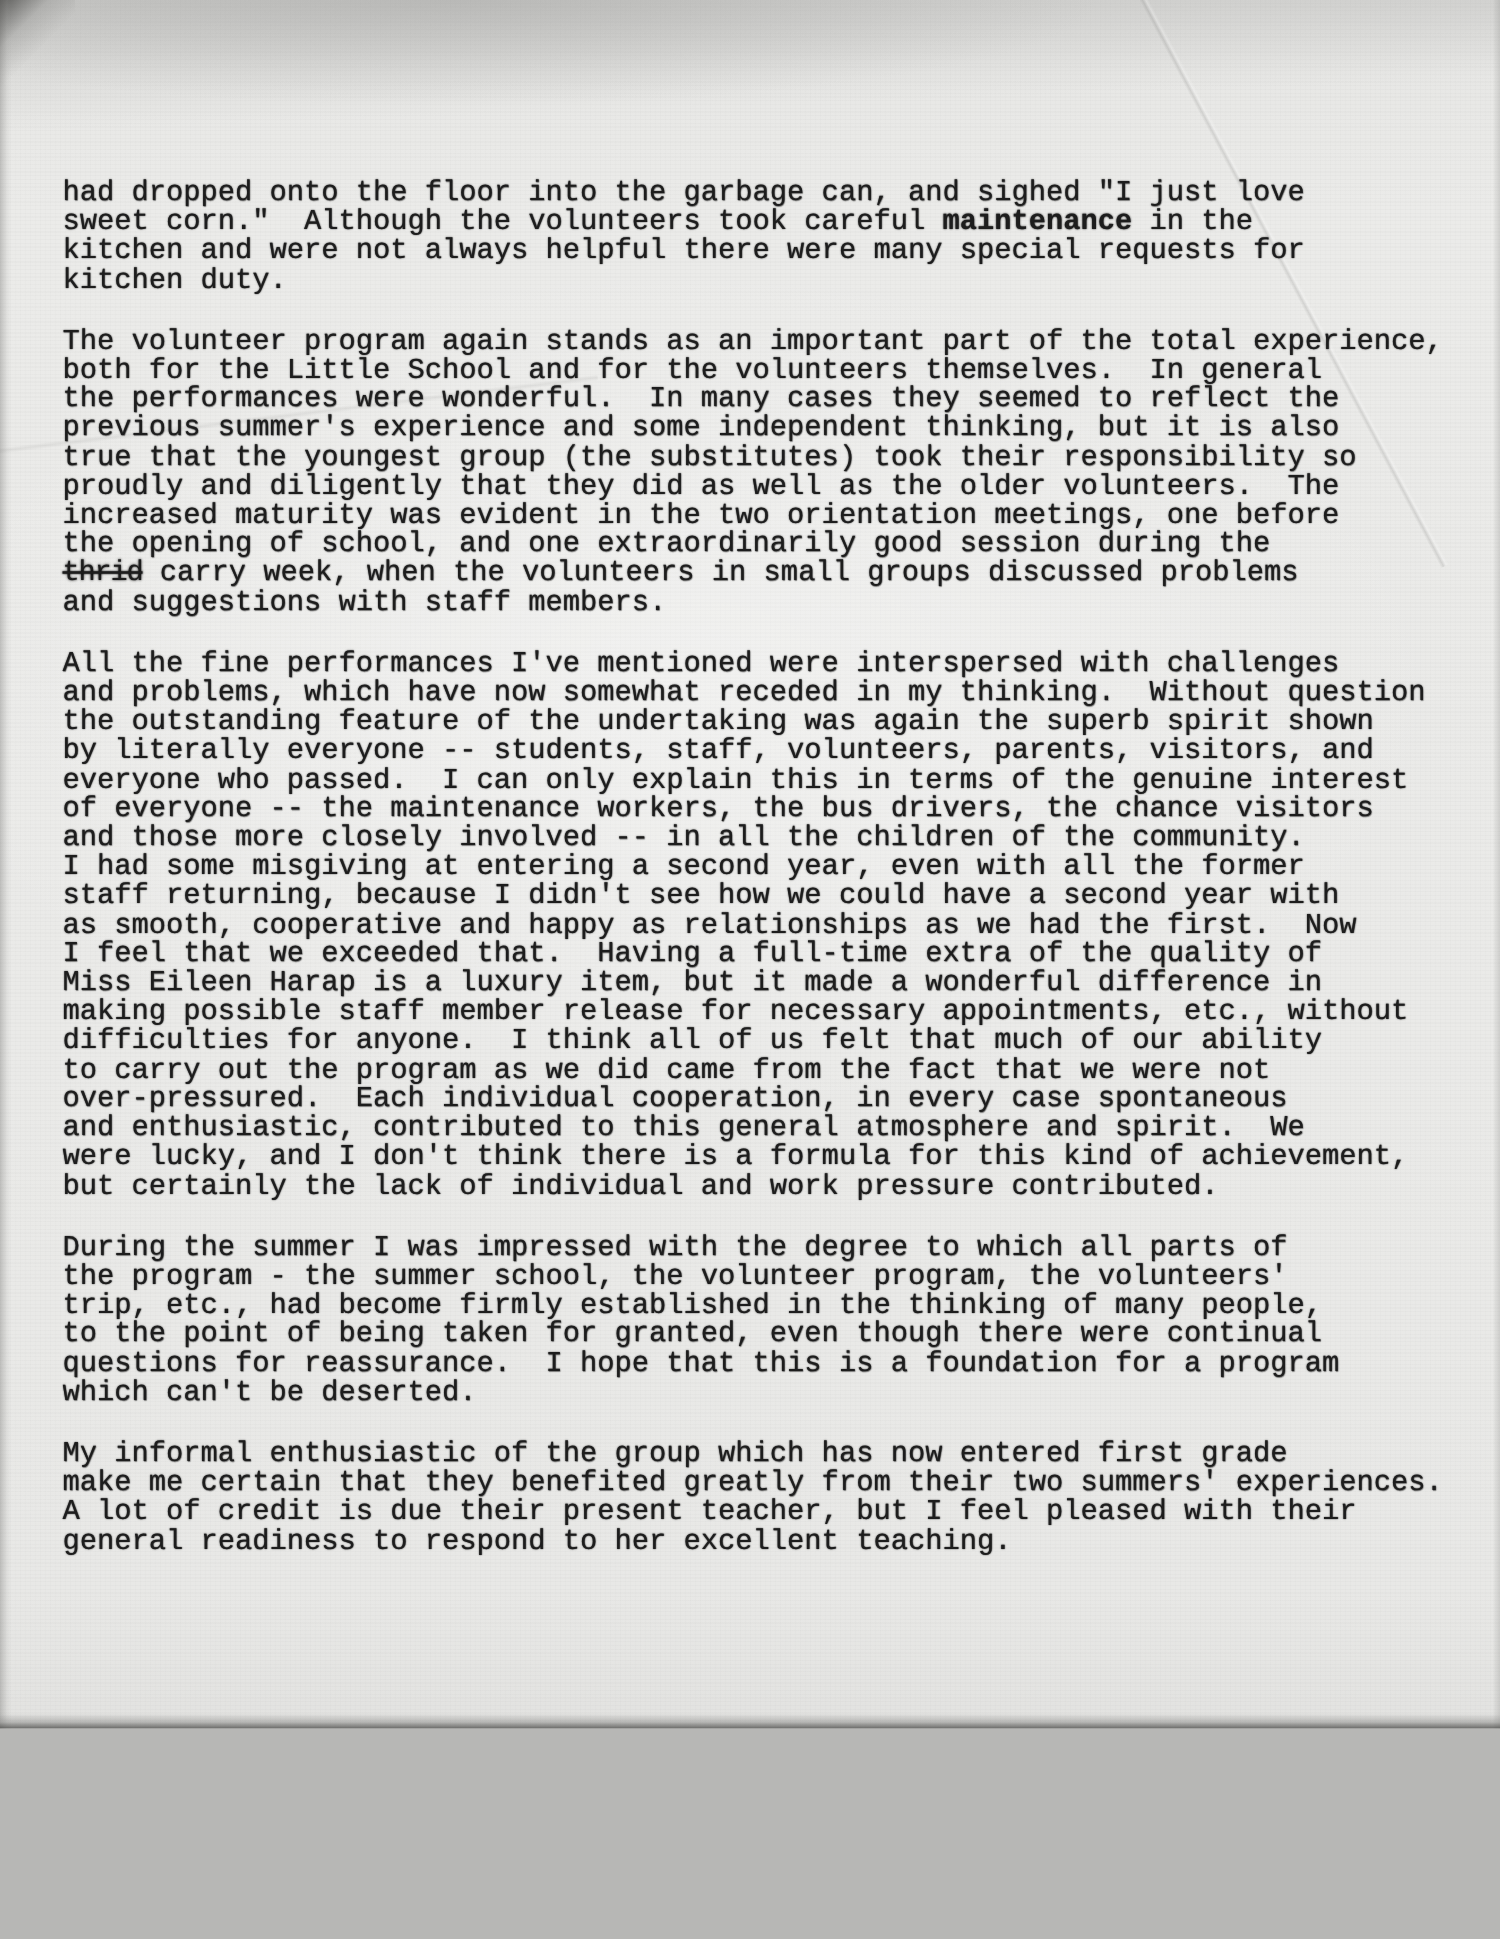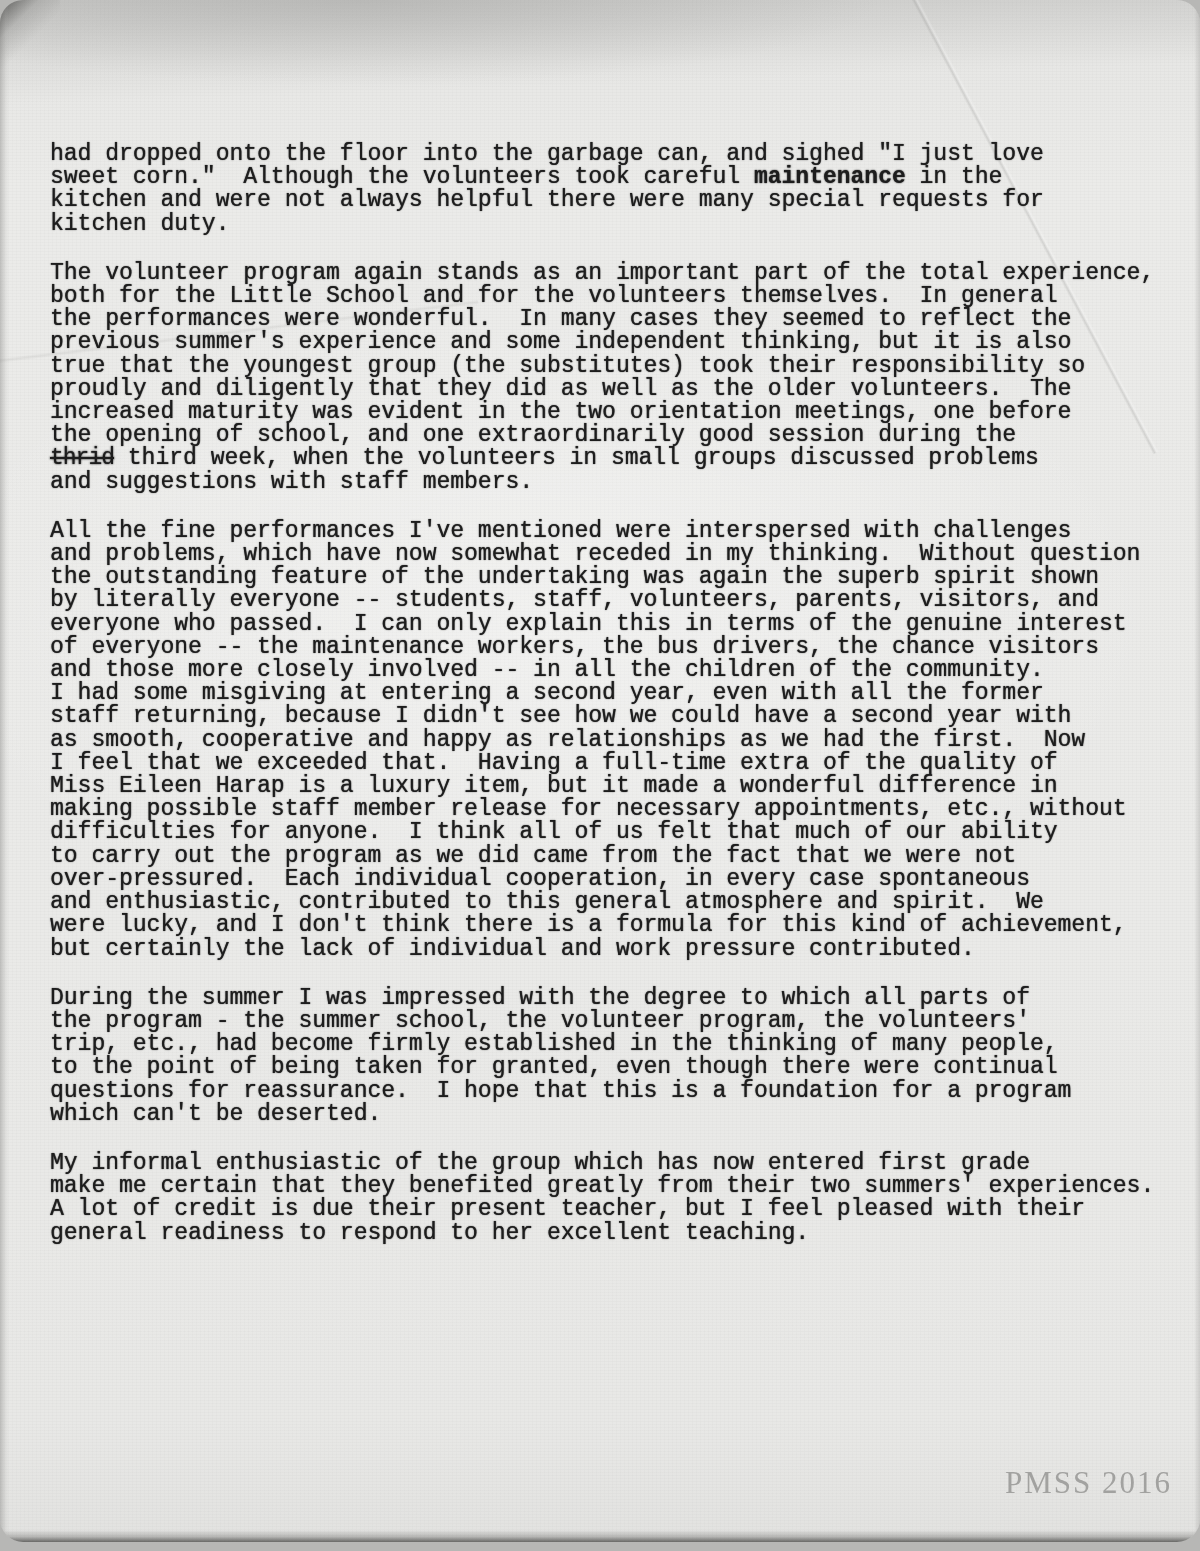--- a/index.html
+++ b/index.html
@@ -3,30 +3,29 @@
 <meta charset="utf-8">
 <style>
   html, body {
     margin: 0;
     padding: 0;
     background: #b7b7b5;
   }
   .page {
     position: relative;
     width: 1200px;
-    height: 1542px;
+    height: 1383px;
     margin: 0 auto;
     overflow: hidden;
     background:
       radial-gradient(ellipse 900px 500px at 45% 40%, rgba(255,255,255,0.35), transparent 70%),
       repeating-linear-gradient(0deg, rgba(0,0,0,0.015) 0 1px, transparent 1px 3px),
       repeating-linear-gradient(90deg, rgba(0,0,0,0.01) 0 1px, transparent 1px 4px),
       linear-gradient(180deg, #dededc 0%, #e7e7e5 4%, #ebebe9 12%, #eaeae8 60%, #e8e8e6 92%, #e2e2e0 100%);
     font-family: "Liberation Mono", "DejaVu Sans Mono", monospace;
-    border-radius: 23px;
   }
   
   .crease-top {
     position: absolute; top: 0; left: 0; width: 100%; height: 150px;
     background:
       radial-gradient(ellipse 800px 130px at 30% 0%, rgba(150,150,148,0.35), transparent 65%),
       linear-gradient(178deg, rgba(140,140,138,0.25), transparent 55%);
     pointer-events: none;
   }
   .crease-diag {
@@ -111,21 +110,21 @@
 kitchen and were not always helpful there were many special requests for
 kitchen duty.</span></p>
     <p><span>The volunteer program again stands as an important part of the total experience,
 both for the Little School and for the volunteers themselves.  In general
 the performances were wonderful.  In many cases they seemed to reflect the
 previous summer's experience and some independent thinking, but it is also
 true that the youngest group (the substitutes) took their responsibility so
 proudly and diligently that they did as well as the older volunteers.  The
 increased maturity was evident in the two orientation meetings, one before
 the opening of school, and one extraordinarily good session during the
-</span><span class="struck-word">thrid</span><span> third week, when the volunteers in small groups discussed problems
+</span><span class="struck-word">thrid</span><span> carry week, when the volunteers in small groups discussed problems
 and suggestions with staff members.</span></p>
     <p><span>All the fine performances I've mentioned were interspersed with challenges
 and problems, which have now somewhat receded in my thinking.  Without question
 the outstanding feature of the undertaking was again the superb spirit shown
 by literally everyone -- students, staff, volunteers, parents, visitors, and
 everyone who passed.  I can only explain this in terms of the genuine interest
 of everyone -- the maintenance workers, the bus drivers, the chance visitors
 and those more closely involved -- in all the children of the community.
 I had some misgiving at entering a second year, even with all the former
 staff returning, because I didn't see how we could have a second year with

